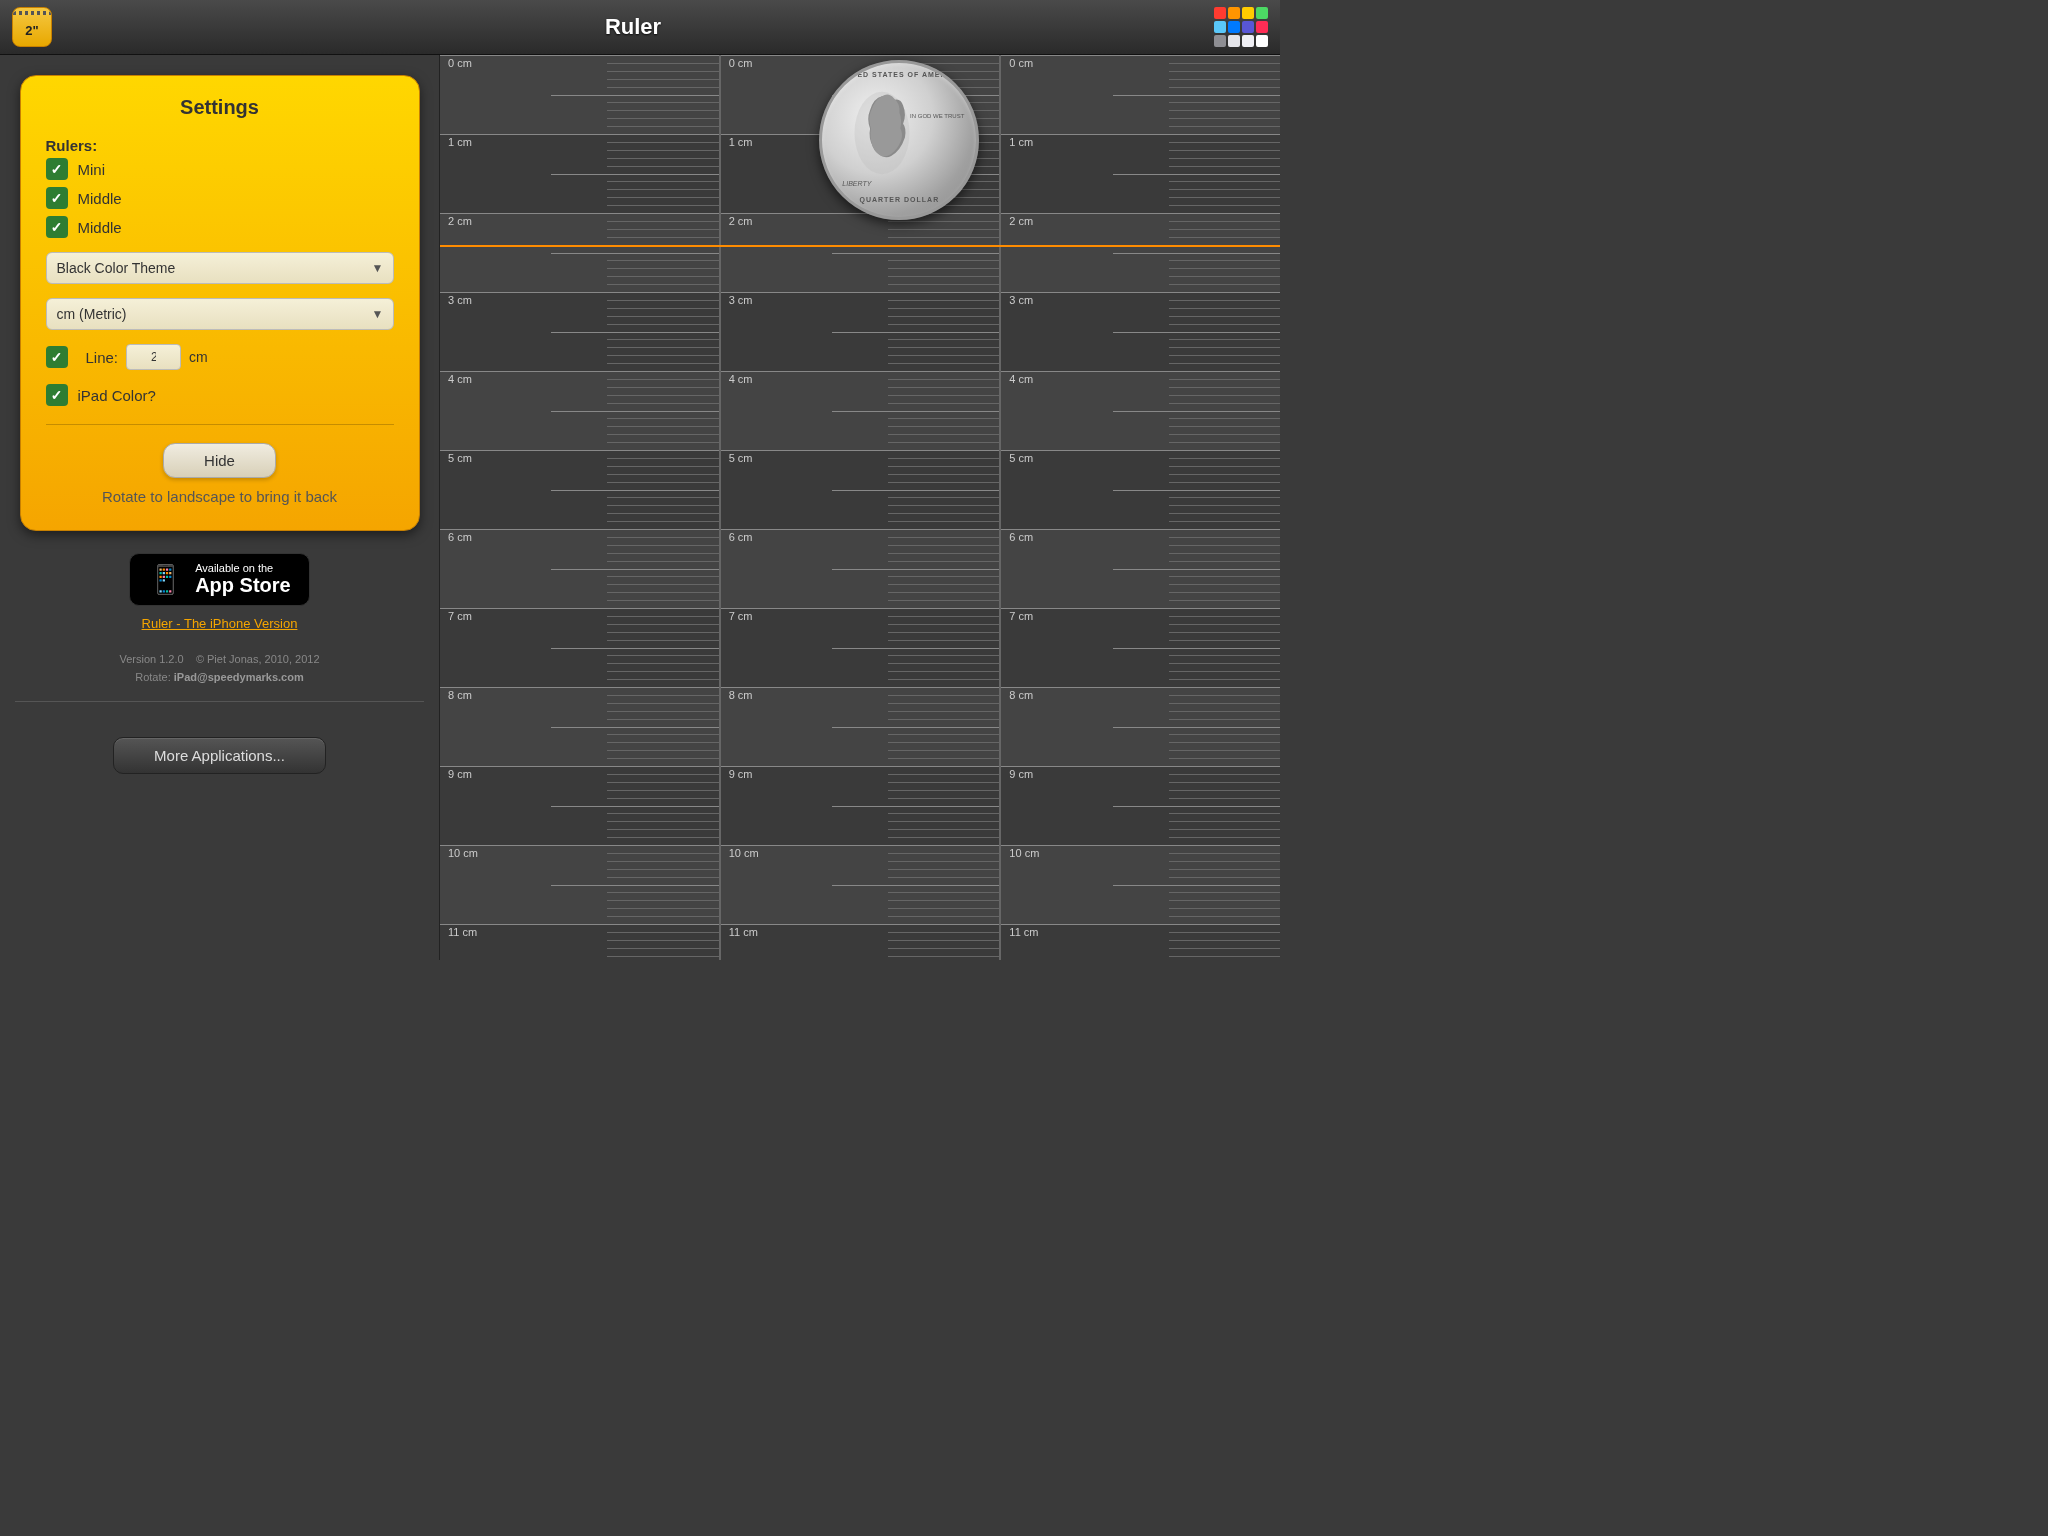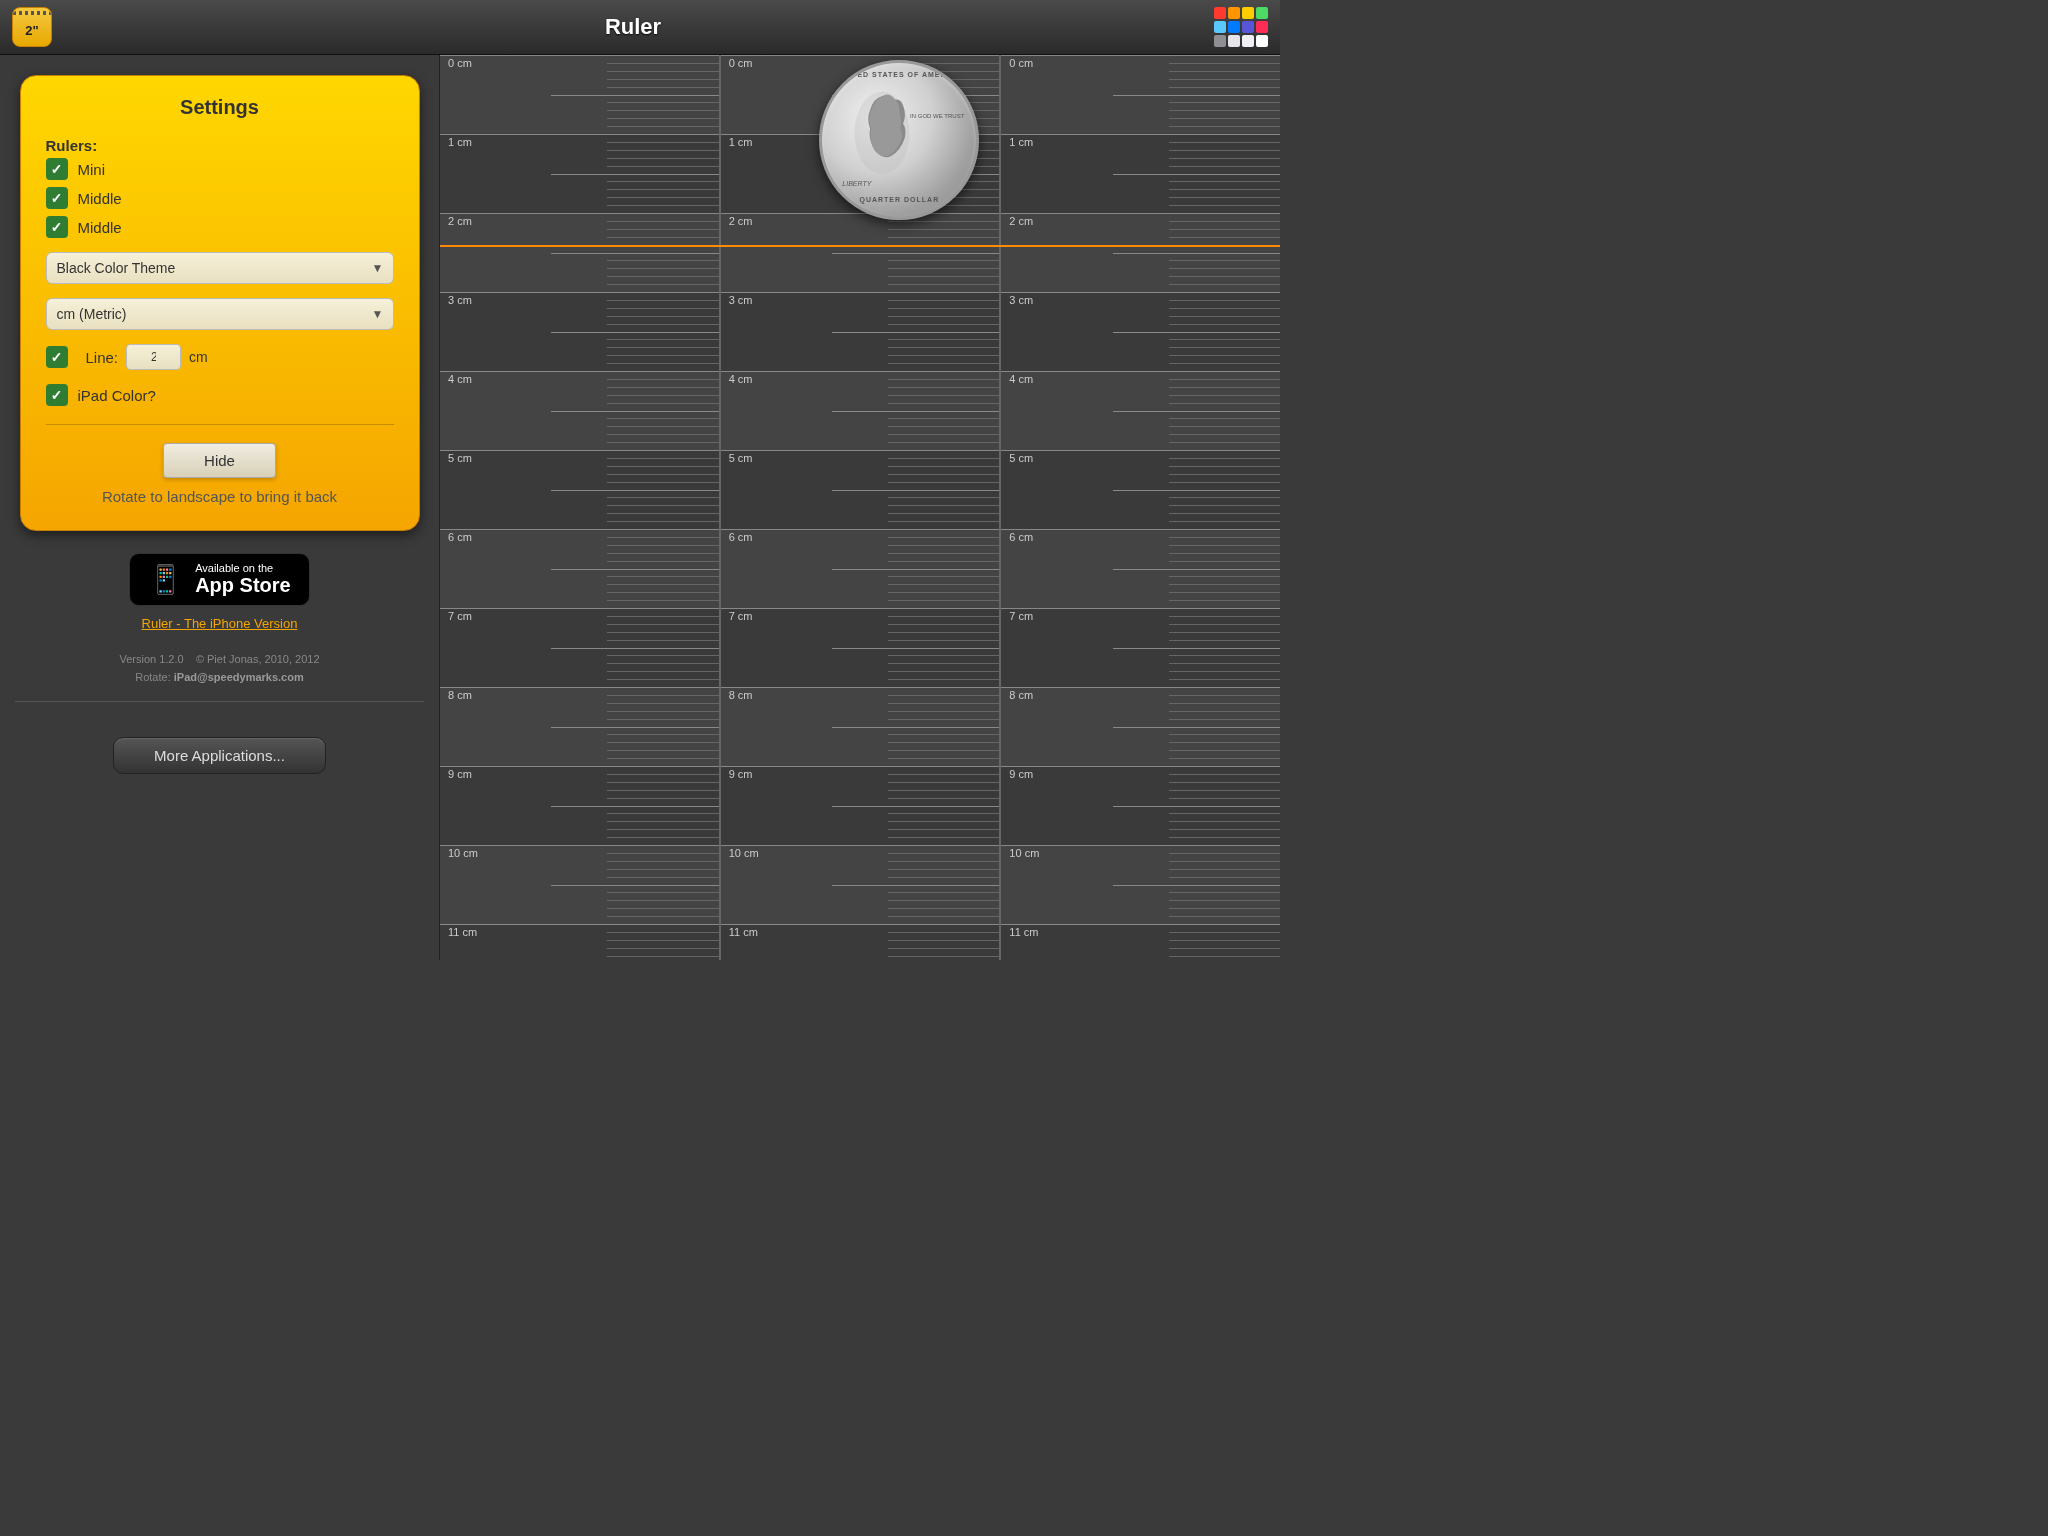--- a/index.html
+++ b/index.html
@@ -191,21 +191,21 @@
       height: 1px;
       background: rgba(0,0,0,0.2);
       margin: 18px 0;
     }
 
     .hide-btn {
       display: block;
       margin: 0 auto;
       background: linear-gradient(to bottom, #f0ece0, #d8d0b8);
       border: 1px solid #aaa;
-      border-radius: 4px;
+      border-radius: 12px;
       padding: 8px 40px;
       font-size: 15px;
       color: #333;
       cursor: pointer;
       box-shadow: 0 2px 4px rgba(0,0,0,0.2);
     }
 
     .rotate-hint {
       font-size: 15px;
       color: #555;

